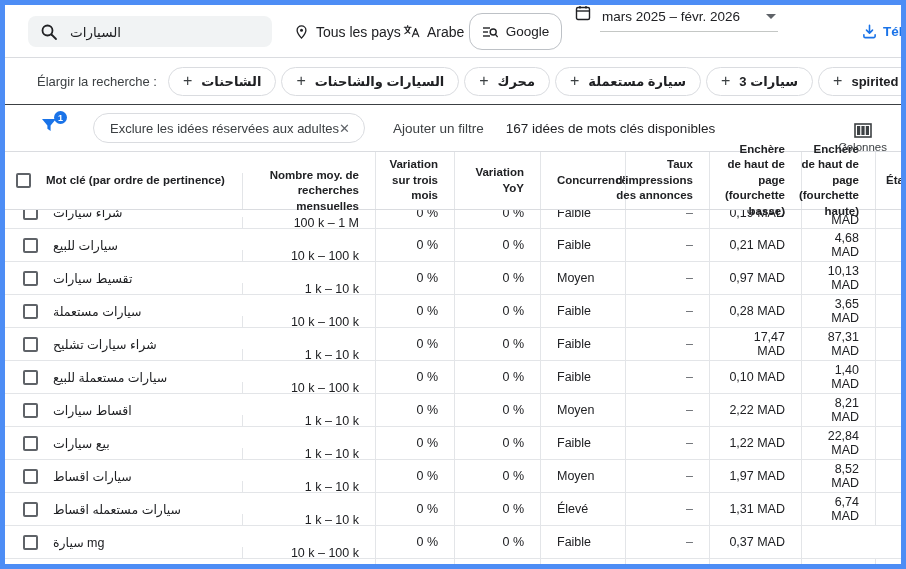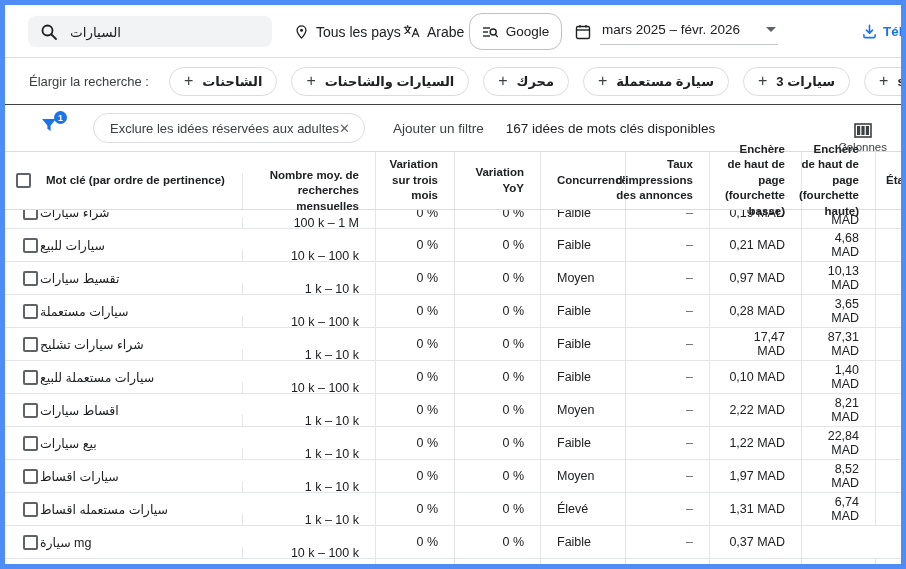--- a/index.html
+++ b/index.html
@@ -7,27 +7,27 @@
   body { font-family:"Liberation Sans","DejaVu Sans",sans-serif; color:#202124; background:#fff; }
   .frame { position:relative; width:906px; height:569px; border:5px solid #4d8df5; background:#fff; overflow:hidden; }
 
   
   .topbar { position:relative; height:53px; display:flex; align-items:center; border-bottom:1px solid #dadce0; }
   .search-box { position:absolute; left:23px; top:11px; width:244px; height:31px; background:#f1f3f4; border-radius:8px; display:flex; align-items:center; padding:0 12px; gap:12px; }
   .search-box .q { font-size:13.5px; color:#202124; }
   .tb-item { display:flex; align-items:center; gap:7px; font-size:14px; color:#202124; position:absolute; top:0; height:53px; }
   .loc { left:289px; } .lang { left:398px; }
   .network-btn { position:absolute; left:464px; top:8px; width:93px; height:37px; border:1px solid #bdc1c6; border-radius:13px; display:flex; align-items:center; justify-content:center; gap:8px; font-size:13.5px; background:#fff; }
-  .date-picker { position:absolute; left:570px; top:0; height:53px; display:flex; align-items:center; gap:9px; }
+  .date-picker { position:absolute; left:570px; top:0; height:53px; display:flex; align-items:flex-start; gap:9px; }
   .date-inner { display:flex; align-items:center; gap:26px; border-bottom:1px solid #c4c7c5; padding:4px 2px 7px 2px; font-size:13.5px; }
   .caret { width:0; height:0; border-left:5px solid transparent; border-right:5px solid transparent; border-top:5px solid #5f6368; }
   .download { position:absolute; left:857px; top:0; height:53px; display:flex; align-items:center; gap:6px; color:#1a73e8; font-size:13.5px; font-weight:700; white-space:nowrap; }
 
   
-  .refine { height:47px; display:flex; align-items:center; padding-left:24px; gap:14px; border-bottom:1px solid #3c4043; }
+  .refine { height:47px; display:flex; align-items:center; padding-left:32px; gap:5px; border-bottom:1px solid #3c4043; }
   .refine-label { font-size:13px; color:#3c4043; margin-right:6px; white-space:nowrap; }
   .chip { display:inline-flex; align-items:center; gap:9px; height:29px; border:1px solid #dadce0; border-radius:15px; padding:0 14px; font-size:13px; font-weight:700; color:#202124; background:#fff; white-space:nowrap; }
   .chip .plus { font-size:16px; font-weight:400; color:#3c4043; }
 
   
   .filterbar { height:46px; display:flex; align-items:center; padding-left:34px; }
   .funnel-wrap { position:relative; width:26px; height:26px; margin-right:28px; }
   .badge { position:absolute; top:-4px; right:-2px; width:13px; height:13px; background:#1a73e8; border-radius:50%; color:#fff; font-size:9px; display:flex; align-items:center; justify-content:center; font-weight:700; }
   .filter-chip { display:inline-flex; align-items:center; gap:0; height:30px; border:1px solid #dadce0; border-radius:16px; padding:0 14px 0 16px; font-size:13px; color:#3c4043; }
   .filter-chip .x { font-size:13px; color:#5f6368; cursor:pointer; }
@@ -37,21 +37,21 @@
 
   
   .table { border-top:1px solid #dadce0; }
   .thead { display:flex; height:58px; border-bottom:1px solid #dadce0; }
   .th { font-size:11.5px; font-weight:700; color:#202124; padding:8px 16px; display:flex; align-items:center; line-height:1.35; }
   .th.num, .td.num { justify-content:flex-end; text-align:right; }
   .row { display:flex; height:33px; border-bottom:1px solid #e3e5e8; background:#fff; }
   .td { font-size:12.5px; display:flex; align-items:center; padding:0 16px; color:#202124; }
   .c1{width:237px;} .c2{width:133px;margin-top:21px;} .c3{width:79px;} .c4{width:86px;} .c5{width:85px;} .c6{width:84px;} .c7{width:92px;} .c8{width:74px;} .c9{width:26px; overflow:hidden; padding:8px 0 8px 10px;}
   .c2,.c3,.c4,.c5,.c6,.c7,.c8,.c9 { border-left:1px solid #e3e5e8; }
-  .td.c1 { gap:2px; padding-left:18px; }
+  .td.c1 { gap:15px; padding-left:18px; }
   .th.c1 { gap:15px; padding-left:11px; }
   .cb { width:15px; height:15px; min-width:15px; border:2px solid #5f6368; border-radius:2px; background:#fff; }
   .dash { color:#5f6368; }
   .partial-top { height:19px; overflow:hidden; border-bottom:1px solid #e3e5e8; }
   .partial-top .row { margin-top:-14px; border-bottom:none; }
   .partial-bottom { height:40px; border-bottom:none; }
   svg { display:block; }
 </style>
 </head>
 <body>

